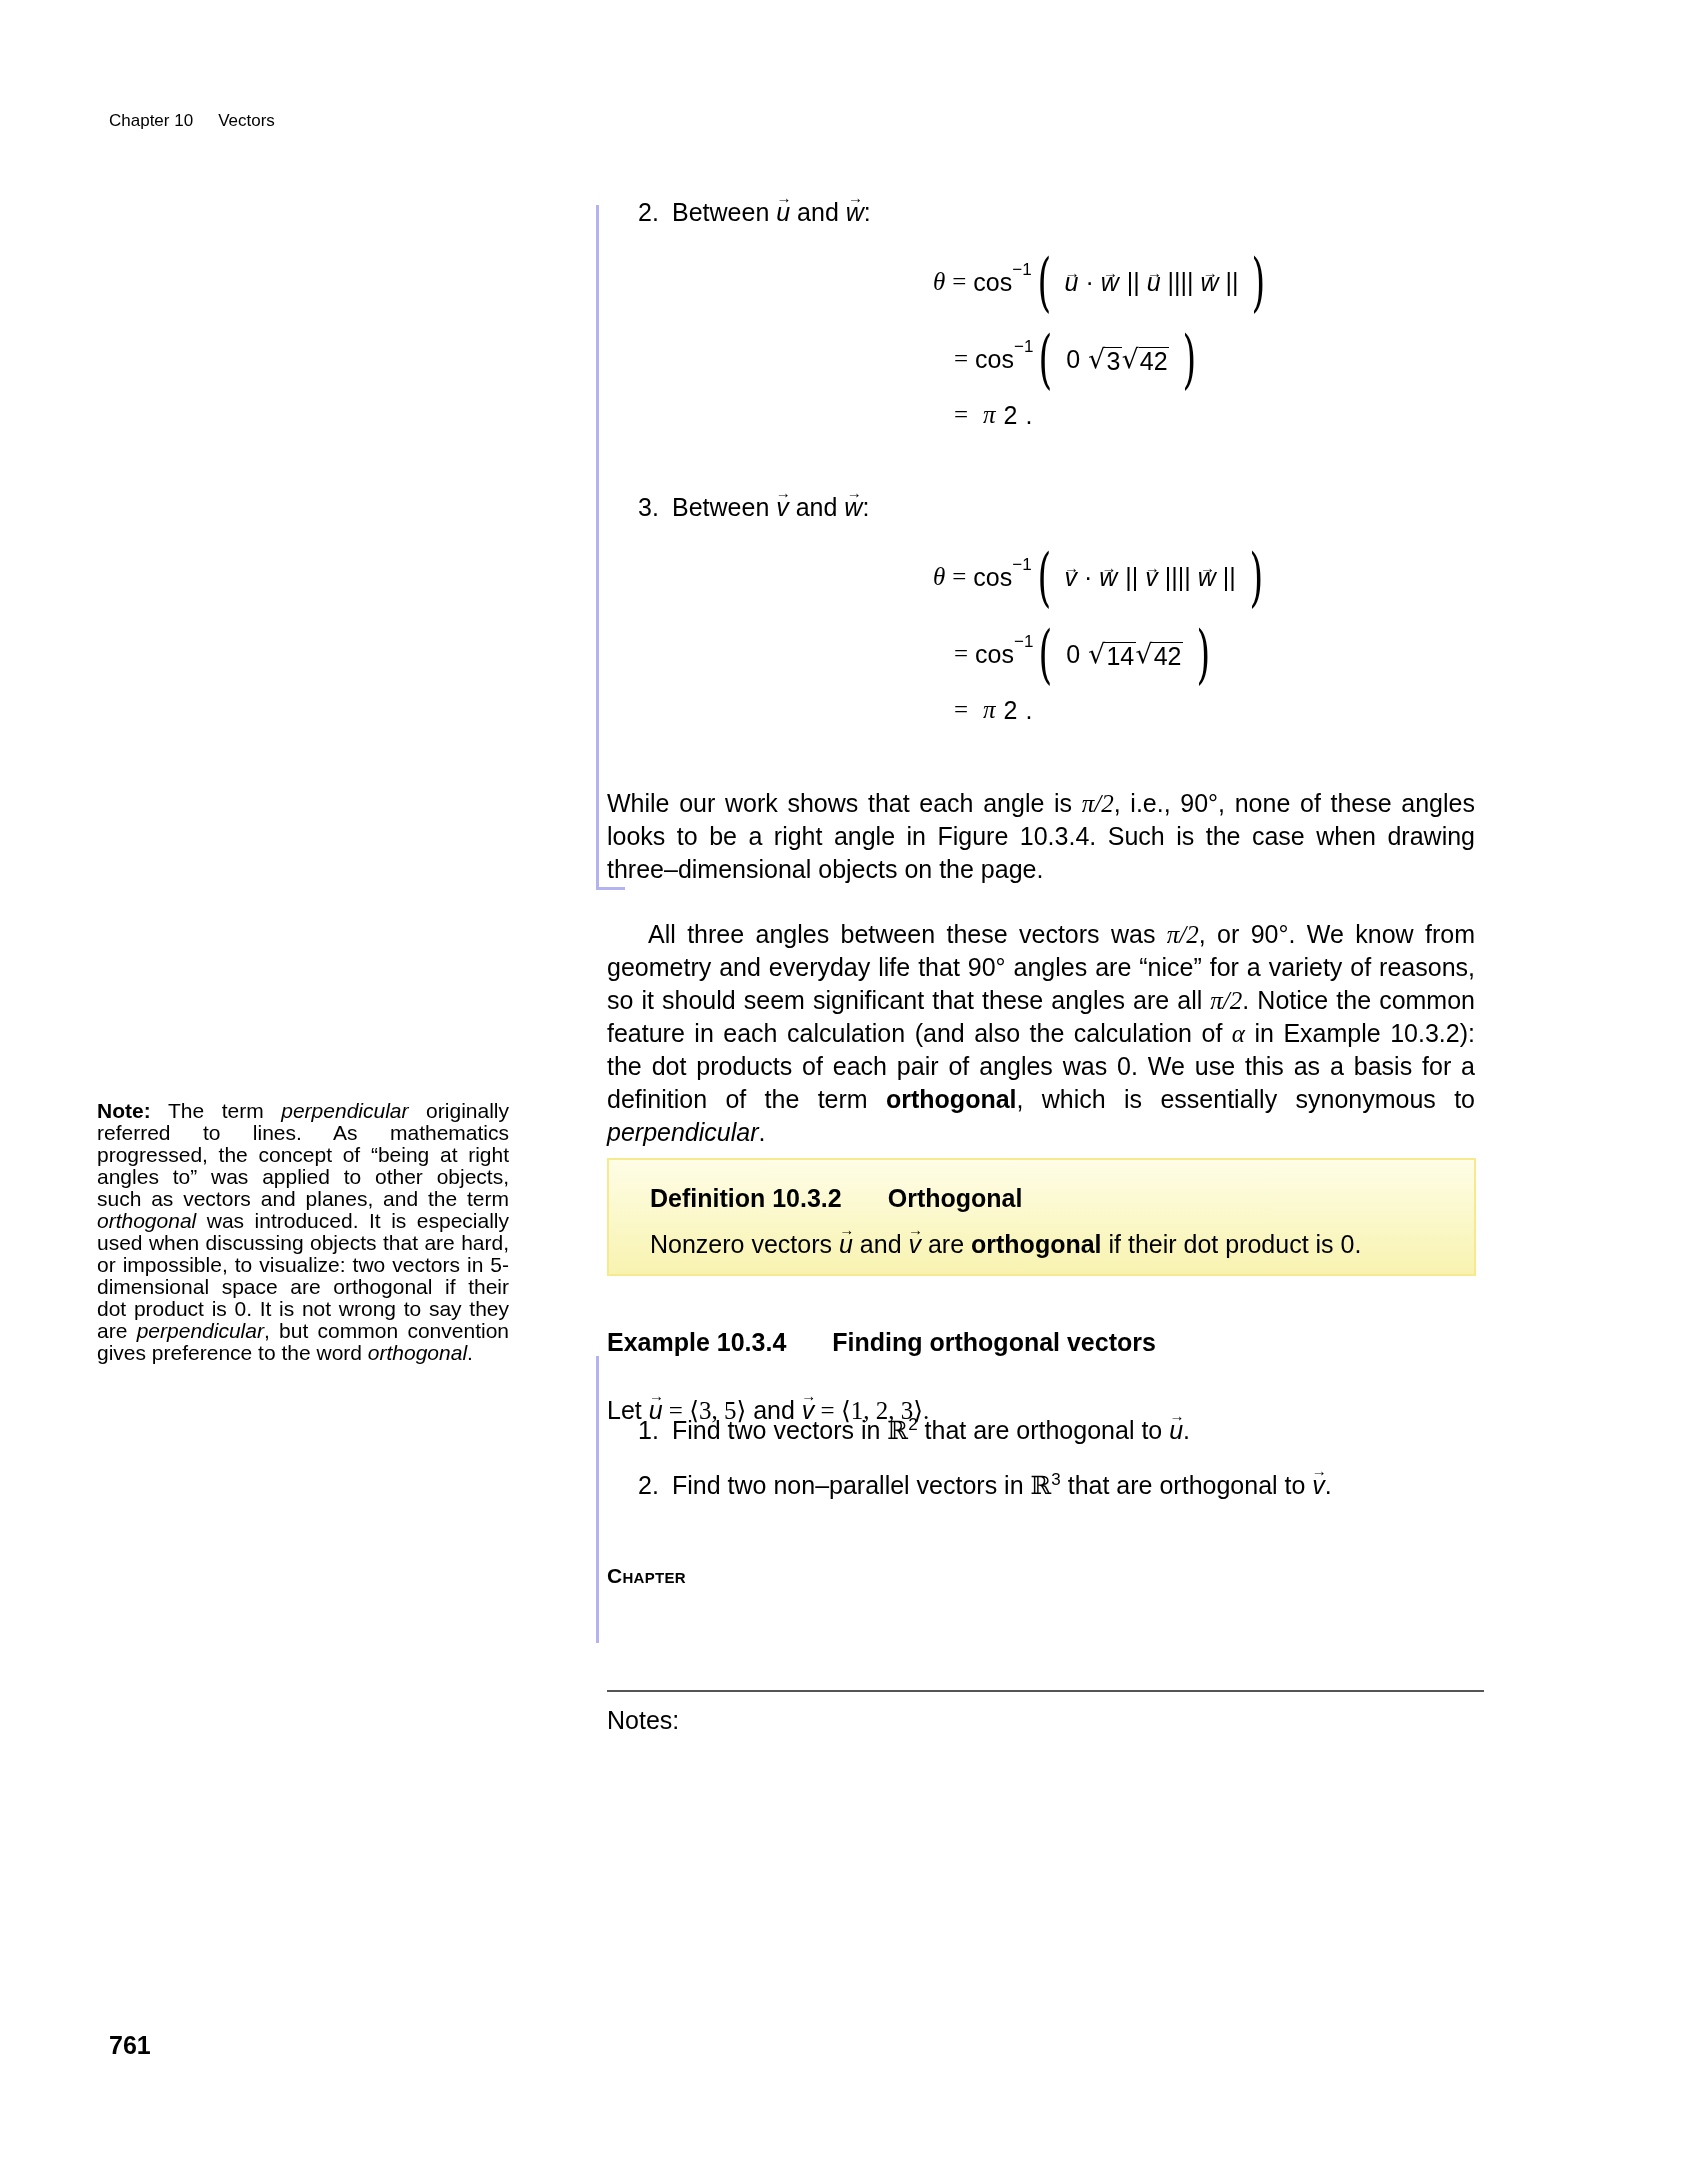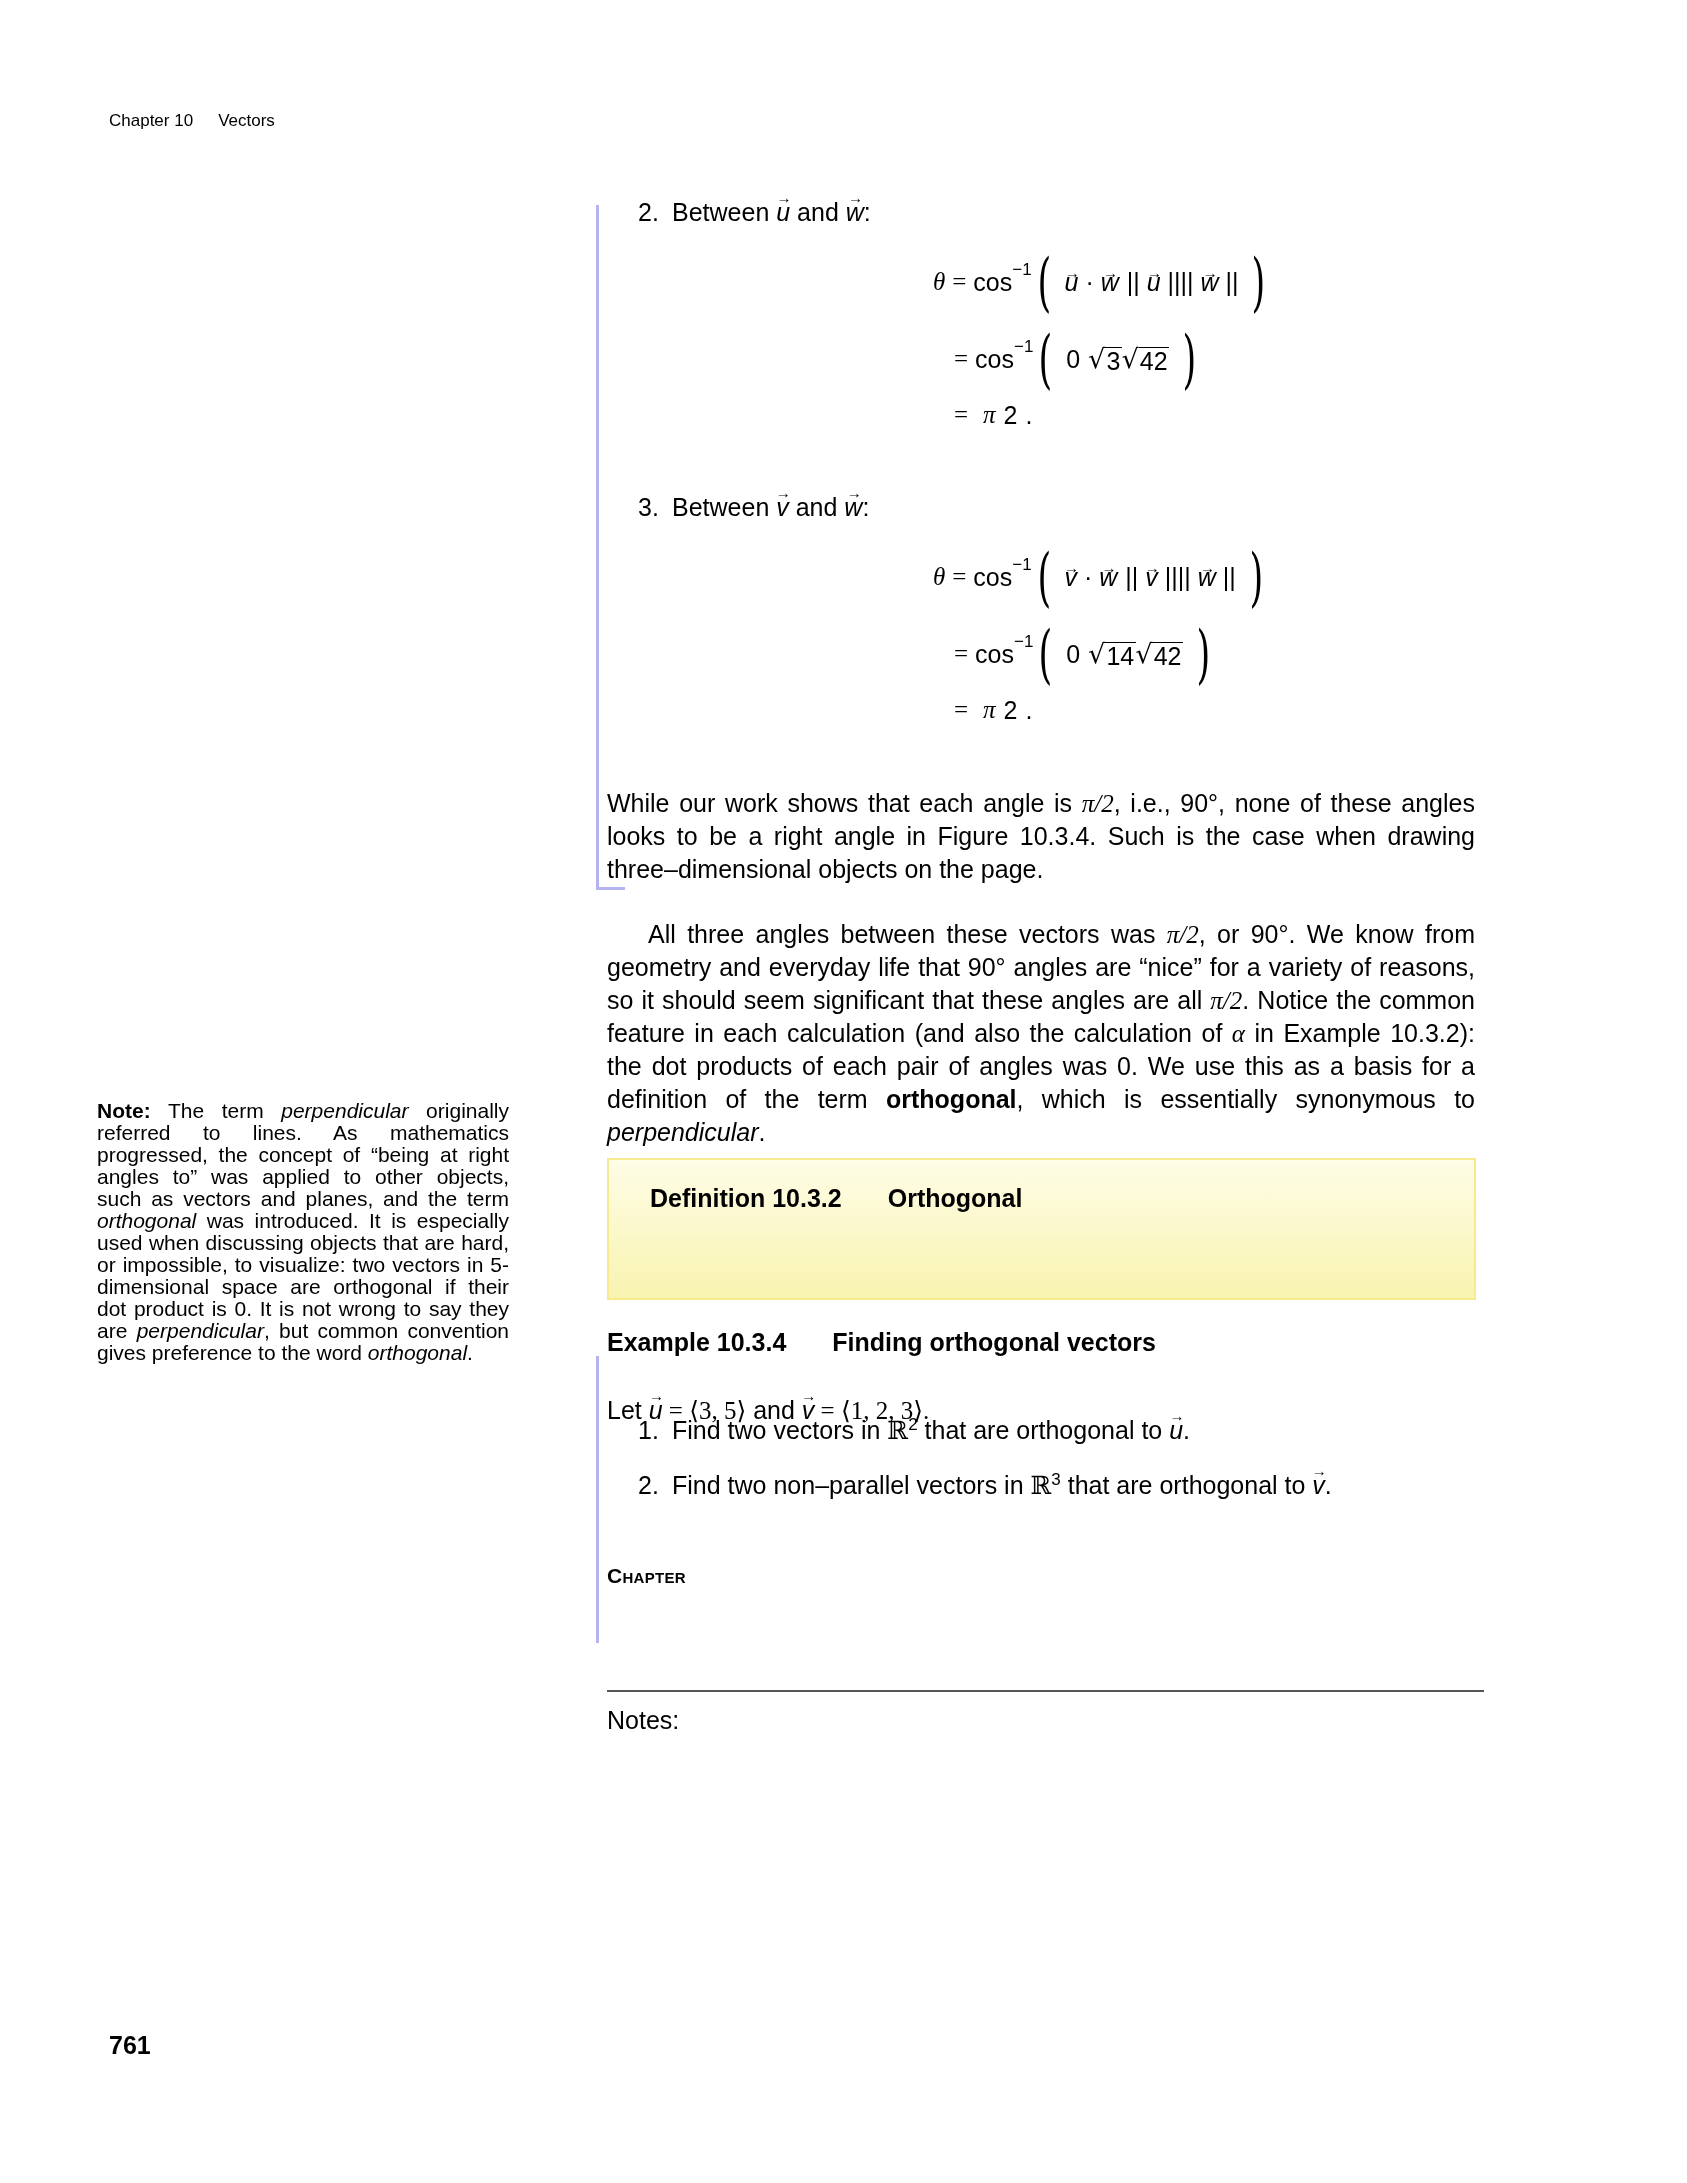--- a/index.html
+++ b/index.html
@@ -29,21 +29,21 @@
   .frac .line { height:1.3px; background:#000; align-self:stretch; }
   .paren { font-family:"DejaVu Serif", serif; font-weight:200; font-size:64px; line-height:64px; transform:scaleX(0.55); display:inline-block; }
   .sup { font-size:17px; position:relative; top:-12px; }
   .sqrt { display:inline-flex; align-items:flex-end; }
   .sqrt .rad { font-family:"DejaVu Serif", serif; font-size:26.5px; }
   .sqrt .arg { border-top:1.3px solid #000; padding:0 1.3px; line-height:26.5px; }
 
   .para { position:absolute; left:607px; width:868px; font-size:25px; line-height:33px; text-align:justify; }
   .para.indent { text-indent:41px; }
 
-  .defbox { position:absolute; left:607px; top:1158px; width:869px; height:142px;
+  .defbox { position:absolute; left:607px; top:1158px; width:869px; height:118px;
             border:2.6px solid #f7e98e; background:linear-gradient(#fefde6, #f8f3b0); box-sizing:border-box; }
   .defbox .title { position:absolute; left:41px; top:24px; font-size:25px; font-weight:bold; }
   .defbox .title .gap { display:inline-block; width:46px; }
   .defbox .text { position:absolute; left:41px; top:70px; font-size:25px; }
 
   .example-title { position:absolute; left:607px; top:1328px; font-size:25px; font-weight:bold; }
   .example-title .gap { display:inline-block; width:46px; }
   .example-let { position:absolute; left:607px; top:1396px; font-size:25px; }
 
   .solution { position:absolute; left:607px; top:1564px; font-size:21px; font-weight:bold; font-variant:small-caps; letter-spacing:0.3px; }
@@ -150,20 +150,23 @@
 <div class="para" style="top:787px;">
   <span>While our work shows that each angle is </span><span class="serif it">π/2</span><span>, i.e., 90°, none of these angles looks to be a right angle in Figure 10.3.4. Such is the case when drawing three–dimensional objects on the page.</span>
 </div>
 
 <div class="para indent" style="top:918px;">
   <span>All three angles between these vectors was </span><span class="serif it">π/2</span><span>, or 90°.  We know from geometry and everyday life that 90° angles are “nice” for a variety of reasons, so it should seem significant that these angles are all </span><span class="serif it">π/2</span><span>. Notice the common feature in each calculation (and also the calculation of </span><span class="serif it">α</span><span> in Example 10.3.2): the dot products of each pair of angles was 0. We use this as a basis for a definition of the term </span><span class="b">orthogonal</span><span>, which is essentially synonymous to </span><span class="it">perpendicular</span><span>.</span>
 </div>
 
 <div class="defbox">
   <div class="title"><span>Definition 10.3.2</span><span class="gap"></span><span>Orthogonal</span></div>
+  <div class="text">
+    <span>Nonzero vectors </span><span class="vec">u</span><span> and </span><span class="vec">v</span><span> are </span><span class="b">orthogonal</span><span> if their dot product is 0.</span>
+  </div>
 </div>
 
 <div class="example-title"><span>Example 10.3.4</span><span class="gap"></span><span>Finding orthogonal vectors</span></div>
 <div class="example-let">
   <span>Let </span><span class="vec">u</span><span class="serif"> = ⟨3, 5⟩</span><span> and </span><span class="vec">v</span><span class="serif"> = ⟨1, 2, 3⟩.</span>
 </div>
 <div class="enum-item" style="left:638px; top:1416px;">
   <span class="num">1.</span><span>Find two vectors in </span><span class="bb">ℝ</span><span class="sup" style="top:-9.3px">2</span><span> that are orthogonal to </span><span class="vec">u</span><span>.</span>
 </div>
 <div class="enum-item" style="left:638px; top:1471px;">

